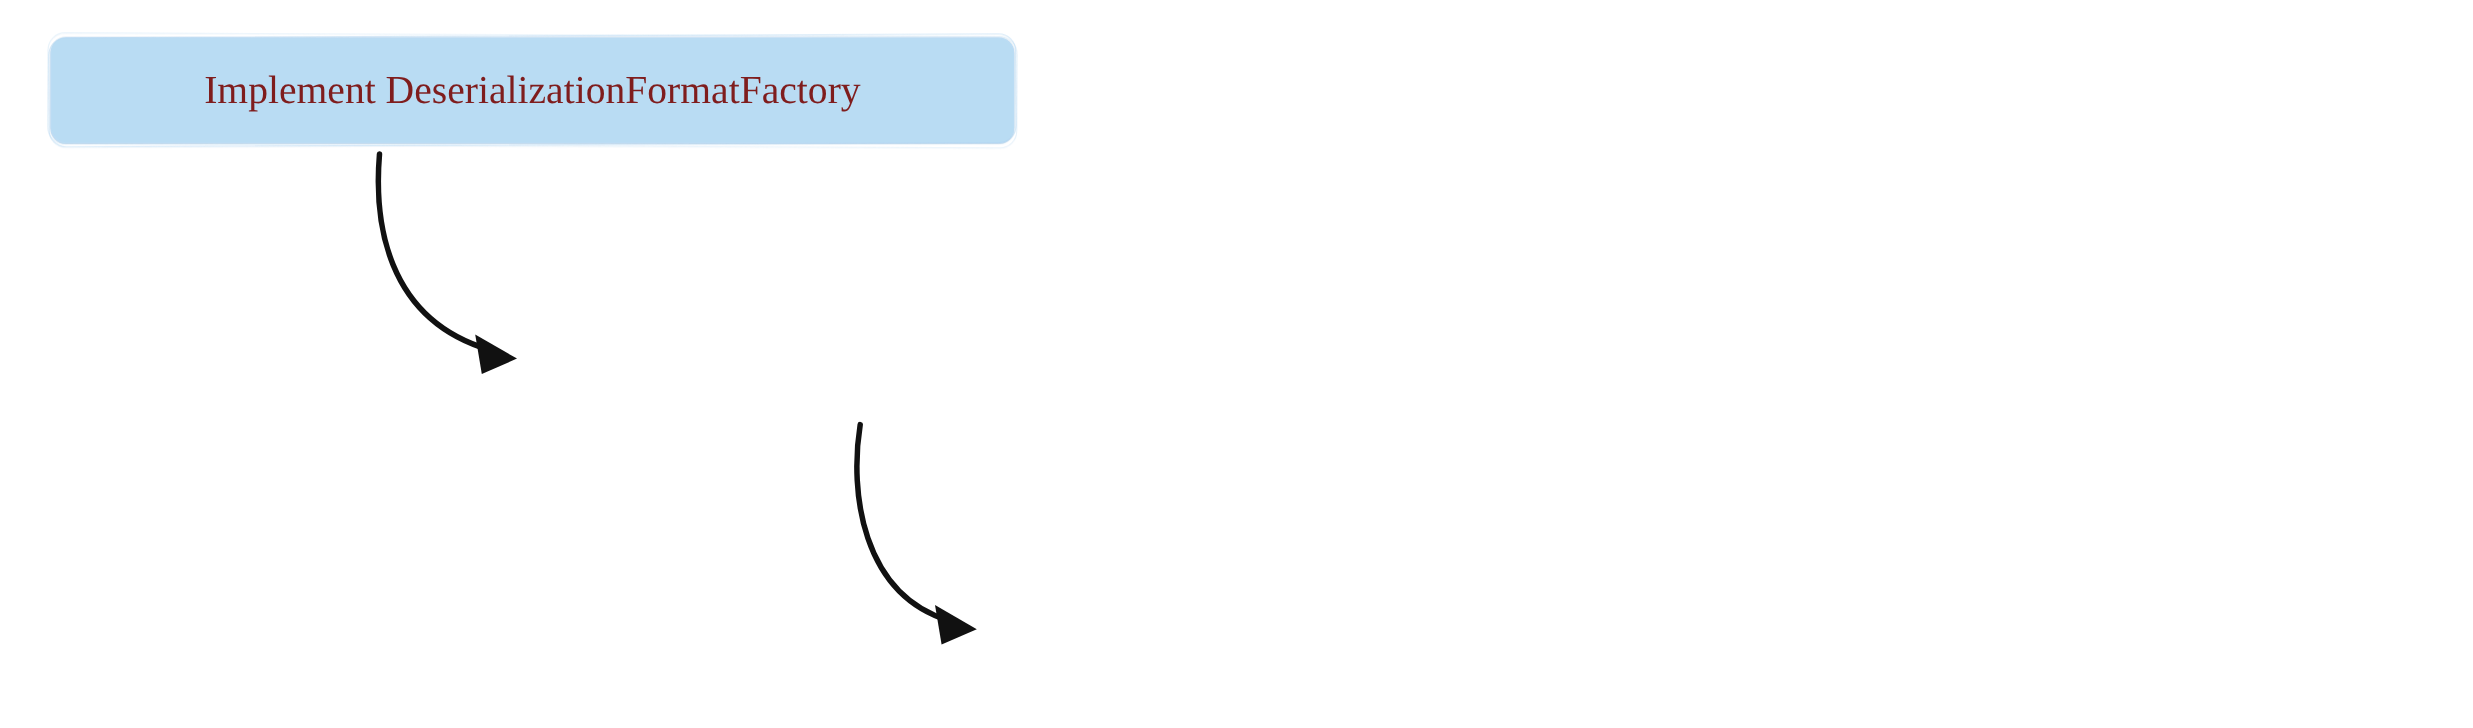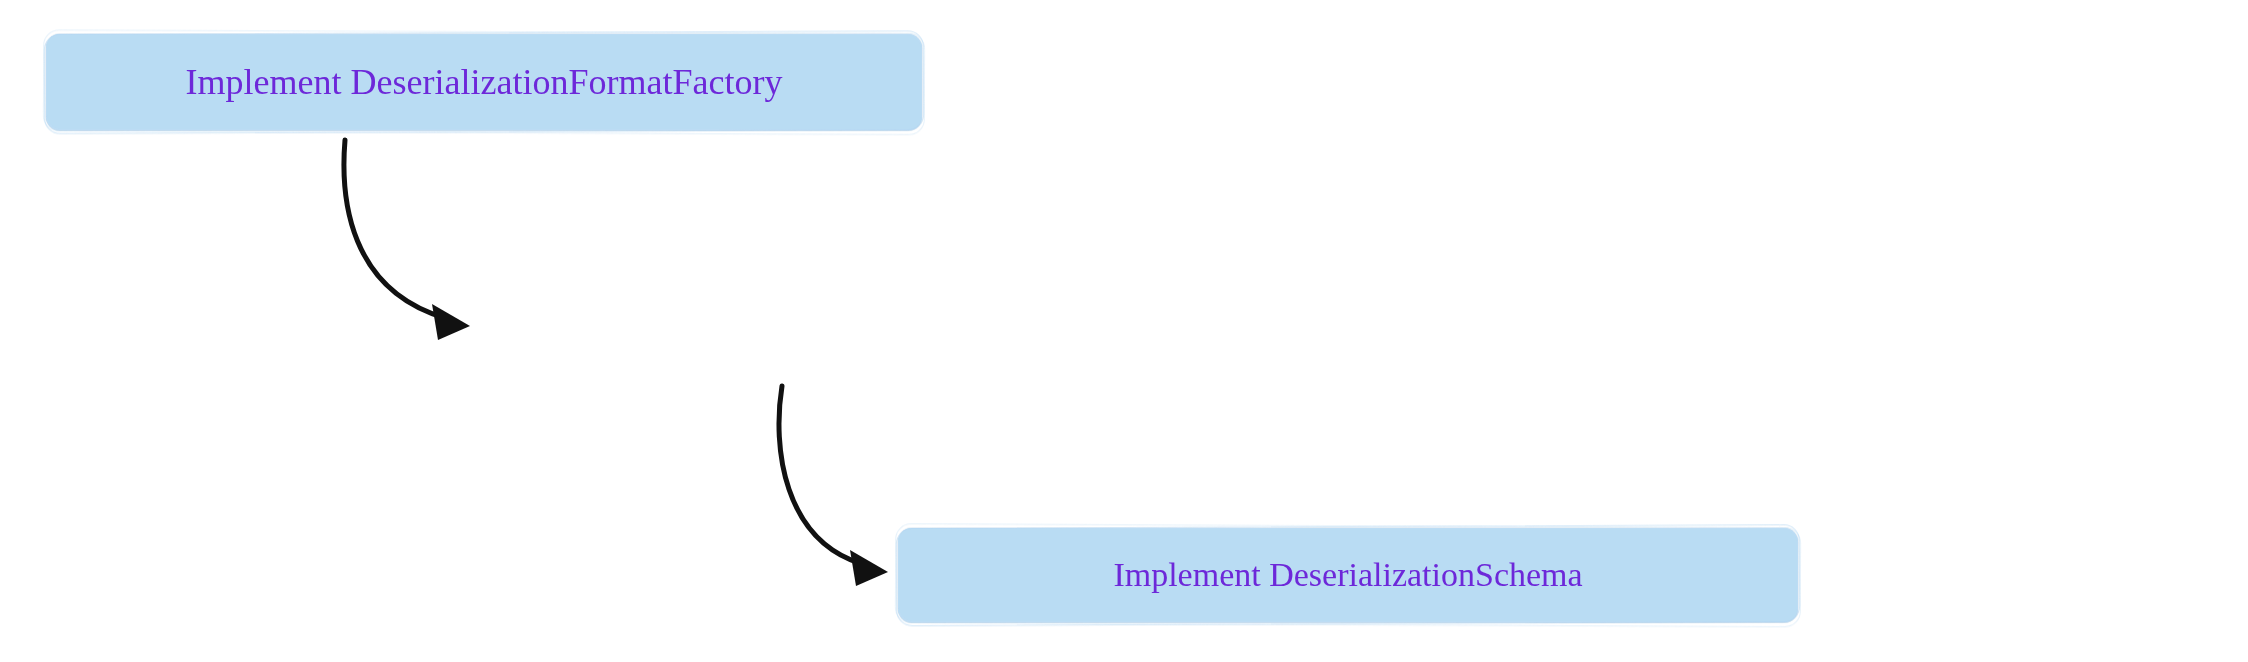--- a/index.html
+++ b/index.html
@@ -17,21 +17,21 @@
     height: 662px;
   }
   .node {
     position: absolute;
     background: #b9dcf3;
     border-radius: 14px;
     display: flex;
     align-items: center;
     justify-content: center;
     font-size: 36px;
-    color: #6d28d9;
+    color: #7f1d1d;
     box-sizing: border-box;
     padding: 0 24px;
     
     box-shadow:
       0 0 0 1px rgba(120,170,210,.15),
       1px -1px 0 0 rgba(190,220,245,.6) inset,
       -1px 1px 0 0 rgba(190,220,245,.6) inset;
     filter: drop-shadow(0 1px 0 rgba(130,180,220,.35));
   }
   .node:after, .node:before{
@@ -76,23 +76,20 @@
 </head>
 <body>
 
 <div class="canvas">
 
   <div id="n1" class="node">
     <span>Implement DeserializationFormatFactory</span>
   </div>
 
 
-  <div id="n3" class="node">
-    <span>Implement DeserializationSchema</span>
-  </div>
 
   <svg class="arrows" viewBox="0 0 2248 662">
 
     <g>
       <path d="M 345 140
                C 340 200, 350 290, 445 318"></path>
       <path class="head" d="M 470 326 L 432 304 L 438 340 Z"></path>
     </g>
 
     <g>

